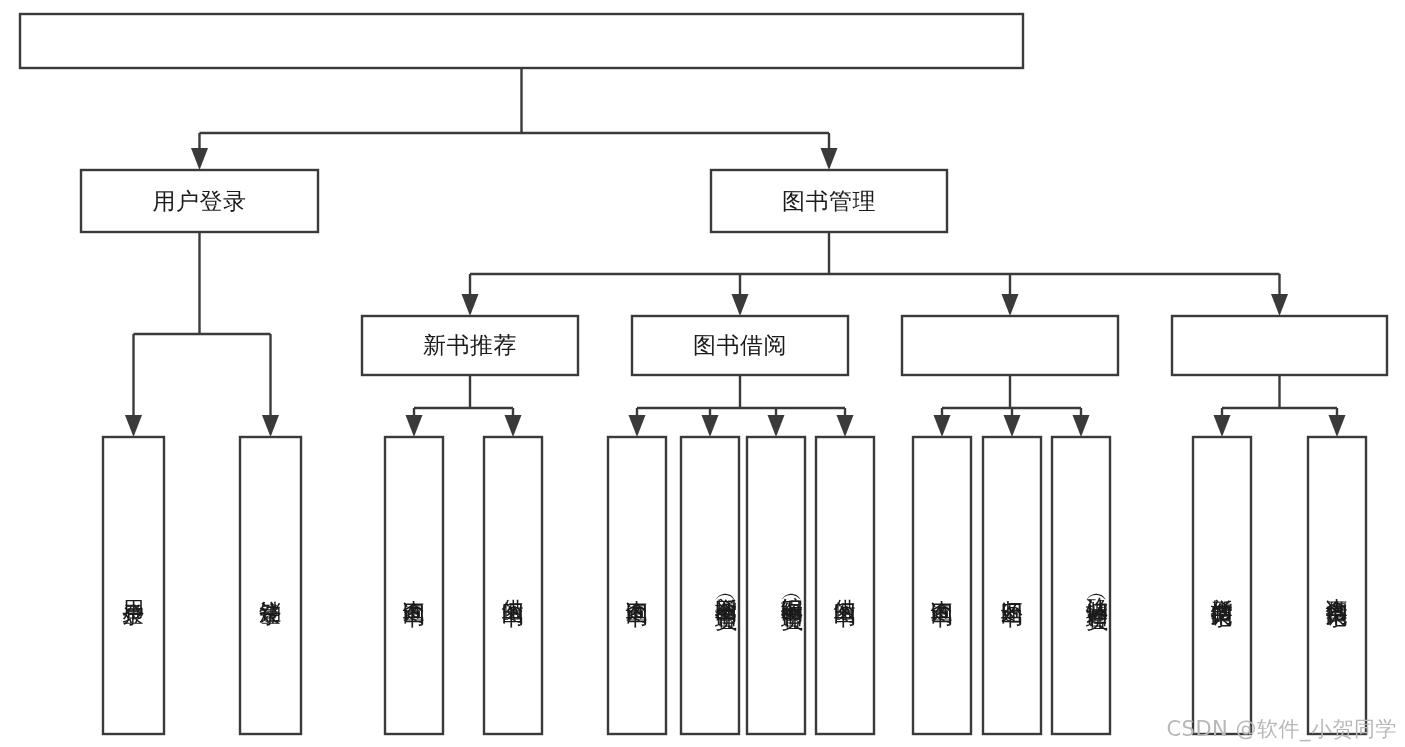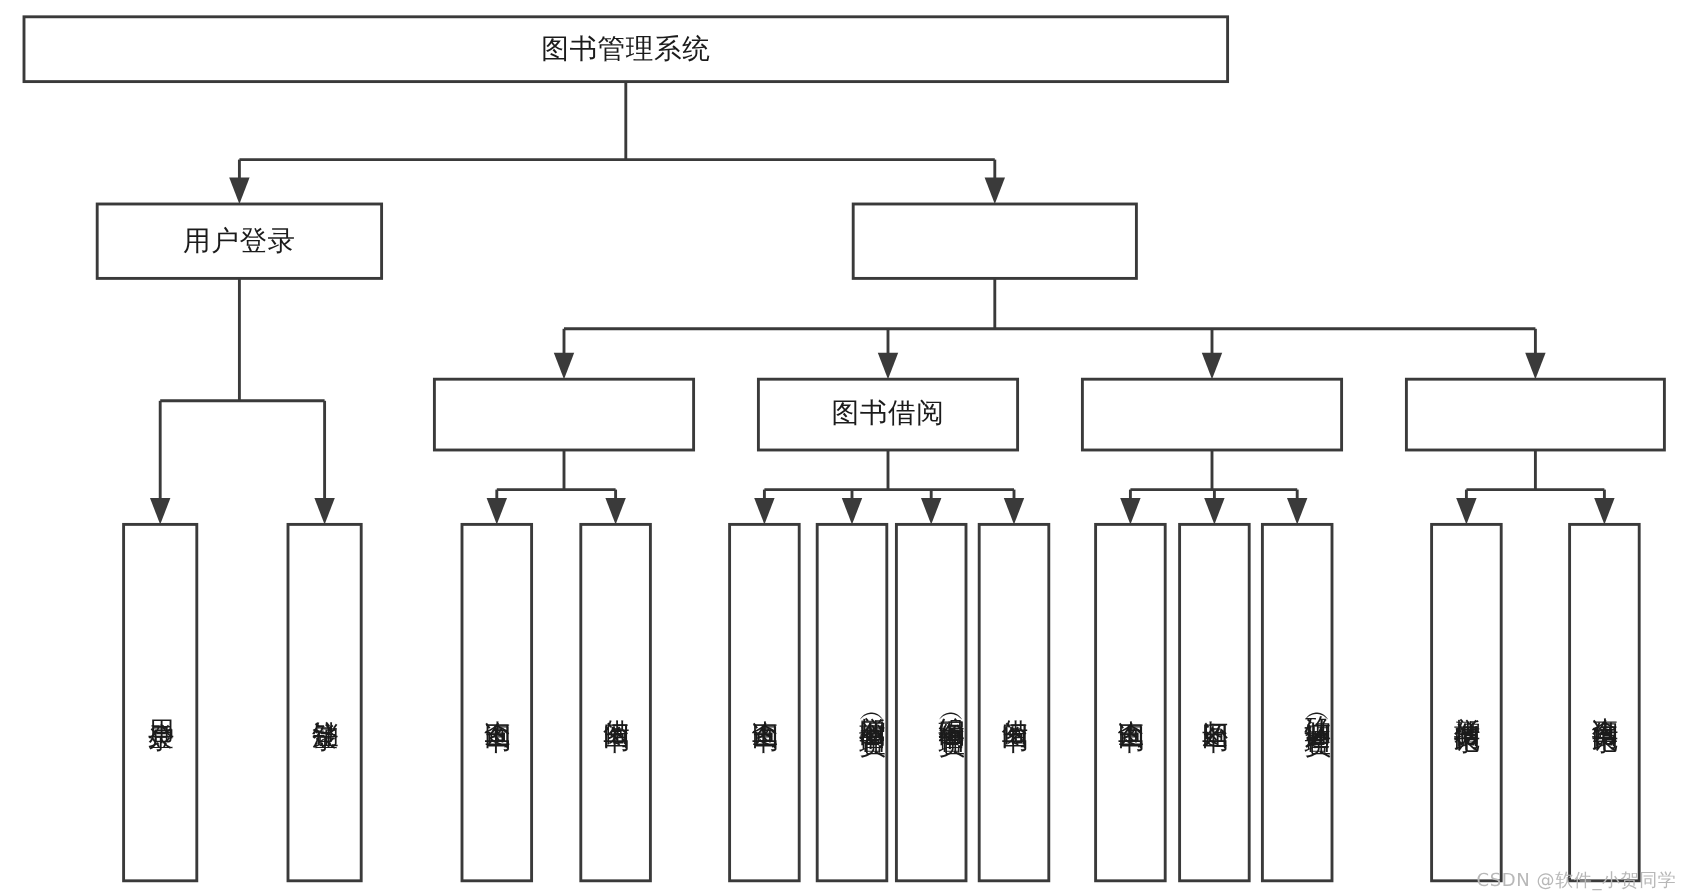--- a/index.html
+++ b/index.html
@@ -70,21 +70,21 @@
     overflow: hidden;
     pointer-events: none;
   }
   .node-label-v.centered {
     align-items: center;
   }
   .watermark {
     position: absolute;
     right: 8px;
     bottom: 4px;
-    font-size: 15px;
+    font-size: 21px;
     color: #b8b8b8;
     letter-spacing: 0.5px;
     white-space: nowrap;
     pointer-events: none;
   }
 </style>
 </head>
 <body>
 
 <div id="diagram-root">
@@ -173,24 +173,25 @@
       <rect class="node-box" x="747" y="437" width="58" height="297"></rect>
       <rect class="node-box" x="816" y="437" width="58" height="297"></rect>
       <rect class="node-box" x="913" y="437" width="58" height="297"></rect>
       <rect class="node-box" x="983" y="437" width="58" height="297"></rect>
       <rect class="node-box" x="1052" y="437" width="58" height="297"></rect>
       <rect class="node-box" x="1193" y="437" width="58" height="297"></rect>
       <rect class="node-box" x="1308" y="437" width="58" height="297"></rect>
     </g>
   </svg>
 
-  <div class="node-label-h" style="left:20px;  top:14px;  width:1003px; height:54px;">图书管理系统</div>
 
   <div class="node-label-h" style="left:81px;  top:170px; width:237px; height:62px;">用户登录</div>
-
+  <div class="node-label-h" style="left:711px; top:170px; width:236px; height:62px;">图书管理</div>
+
+  <div class="node-label-h" style="left:362px;  top:316px; width:216px; height:59px;">新书推荐</div>
   <div class="node-label-h" style="left:632px;  top:316px; width:216px; height:59px;border-radius:13px;">图书借阅</div>
 
   <div class="node-label-v centered" style="left:103px; top:437px; width:61px; height:297px;">用户登录</div>
   <div class="node-label-v centered" style="left:240px; top:437px; width:61px; height:297px;">注销登录</div>
 
   <div class="node-label-v centered" style="left:385px; top:437px; width:58px; height:297px;">查询图书</div>
   <div class="node-label-v centered" style="left:484px; top:437px; width:58px; height:297px;">借阅图书</div>
 
   <div class="node-label-v centered" style="left:608px; top:437px; width:58px; height:297px;">查询图书</div>
   <div class="node-label-v" style="left:681px; top:441px; width:58px; height:293px;">新增图书（管理员）</div>

